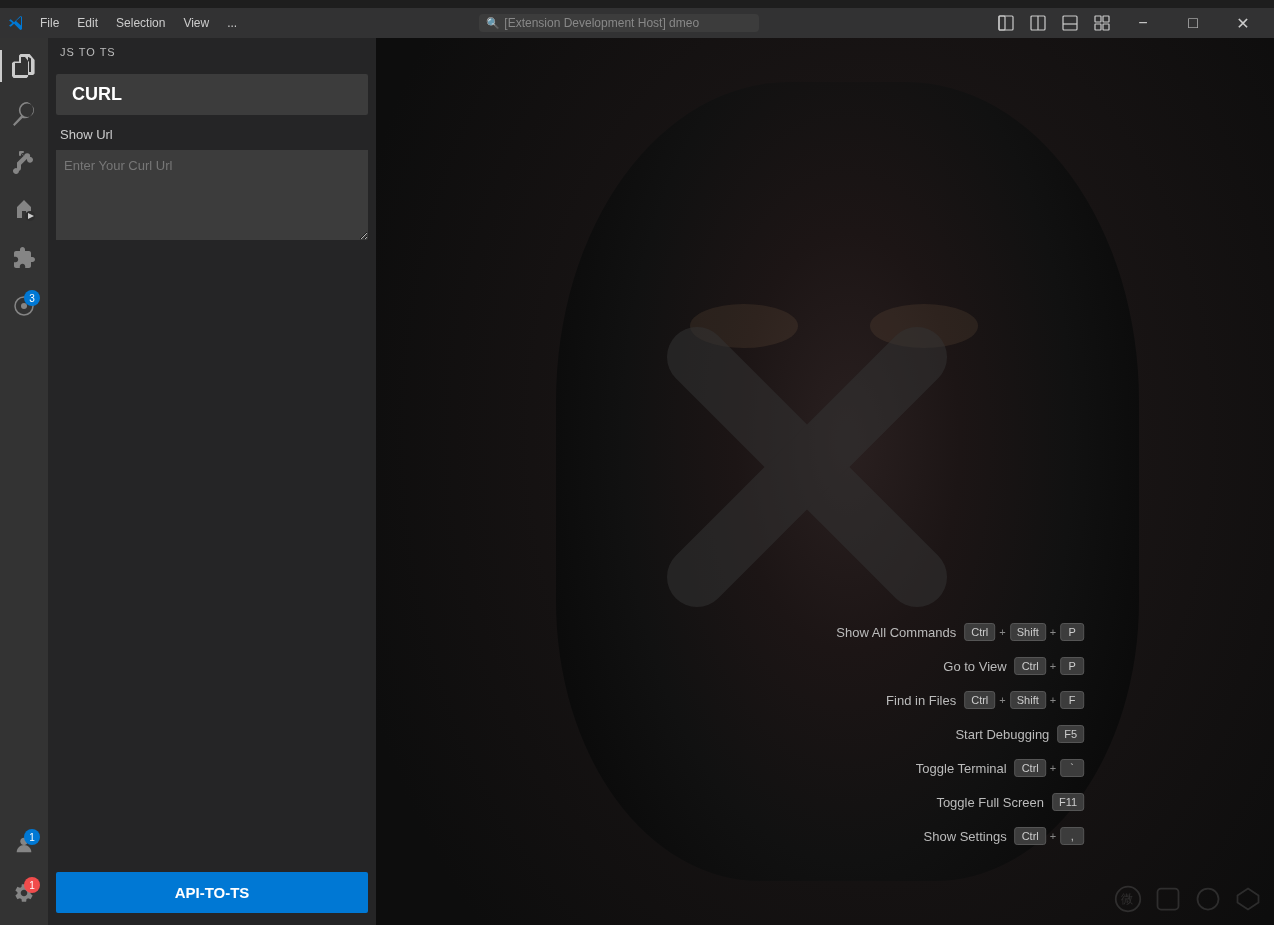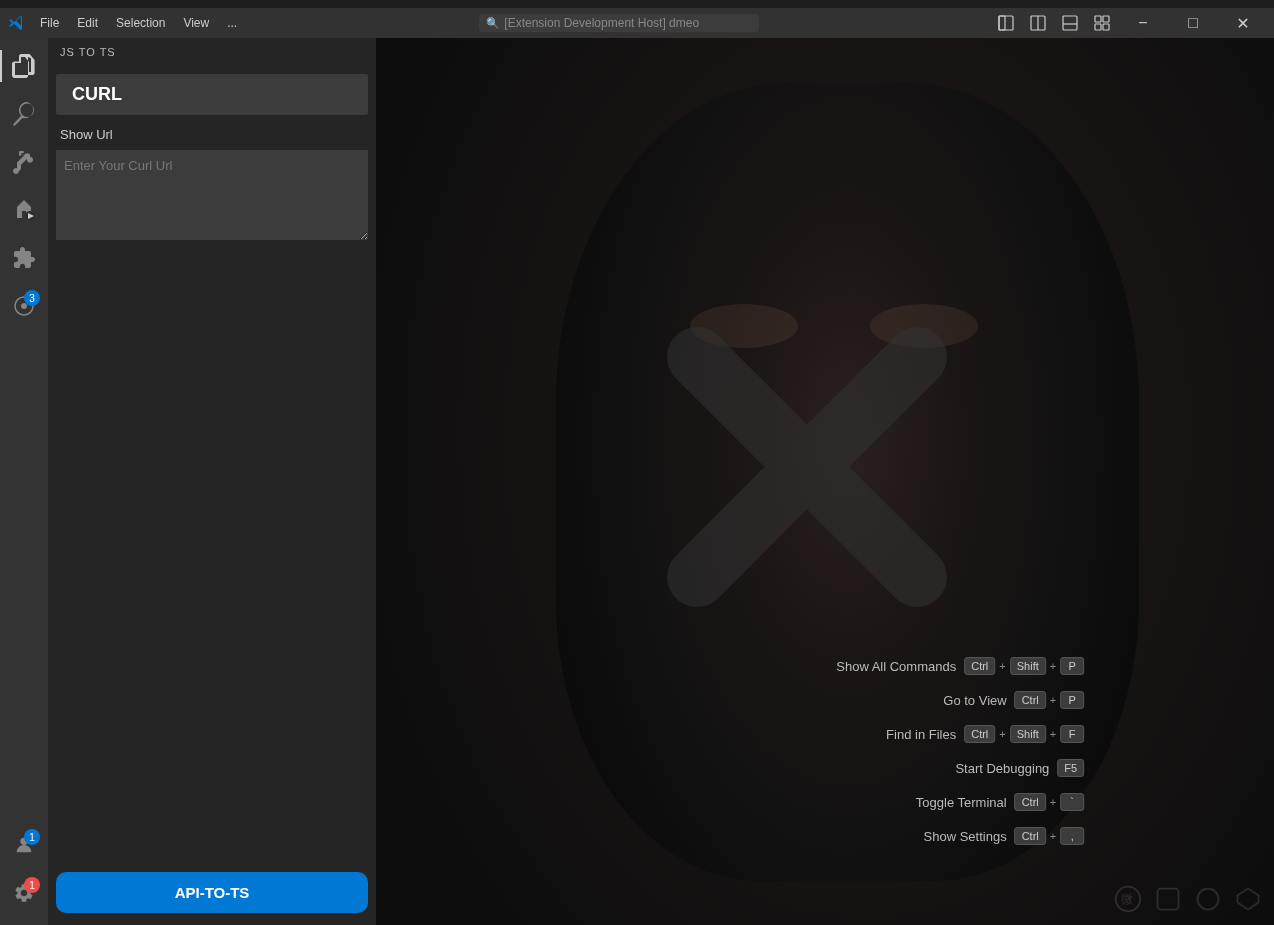--- a/index.html
+++ b/index.html
@@ -196,21 +196,21 @@
       bottom: 12px;
       left: 8px;
       right: 8px;
       background: #0078d4;
       color: white;
       border: none;
       padding: 12px;
       font-size: 15px;
       font-weight: 600;
       cursor: pointer;
-      border-radius: 10px;
+      border-radius: 2px;
       text-align: center;
     }
 
     
     .editor-area {
       flex: 1;
       position: relative;
       overflow: hidden;
     }
 
@@ -473,20 +473,26 @@
         </div>
         <div class="shortcut-row">
           <span class="shortcut-label">Toggle Terminal</span>
           <div class="shortcut-keys">
             <span class="key">Ctrl</span>
             <span class="key-plus">+</span>
             <span class="key">`</span>
           </div>
         </div>
         <div class="shortcut-row">
+          <span class="shortcut-label">Toggle Full Screen</span>
+          <div class="shortcut-keys">
+            <span class="key">F11</span>
+          </div>
+        </div>
+        <div class="shortcut-row">
           <span class="shortcut-label">Show Settings</span>
           <div class="shortcut-keys">
             <span class="key">Ctrl</span>
             <span class="key-plus">+</span>
             <span class="key">,</span>
           </div>
         </div>
       </div>
 
       <div class="bottom-icons">

